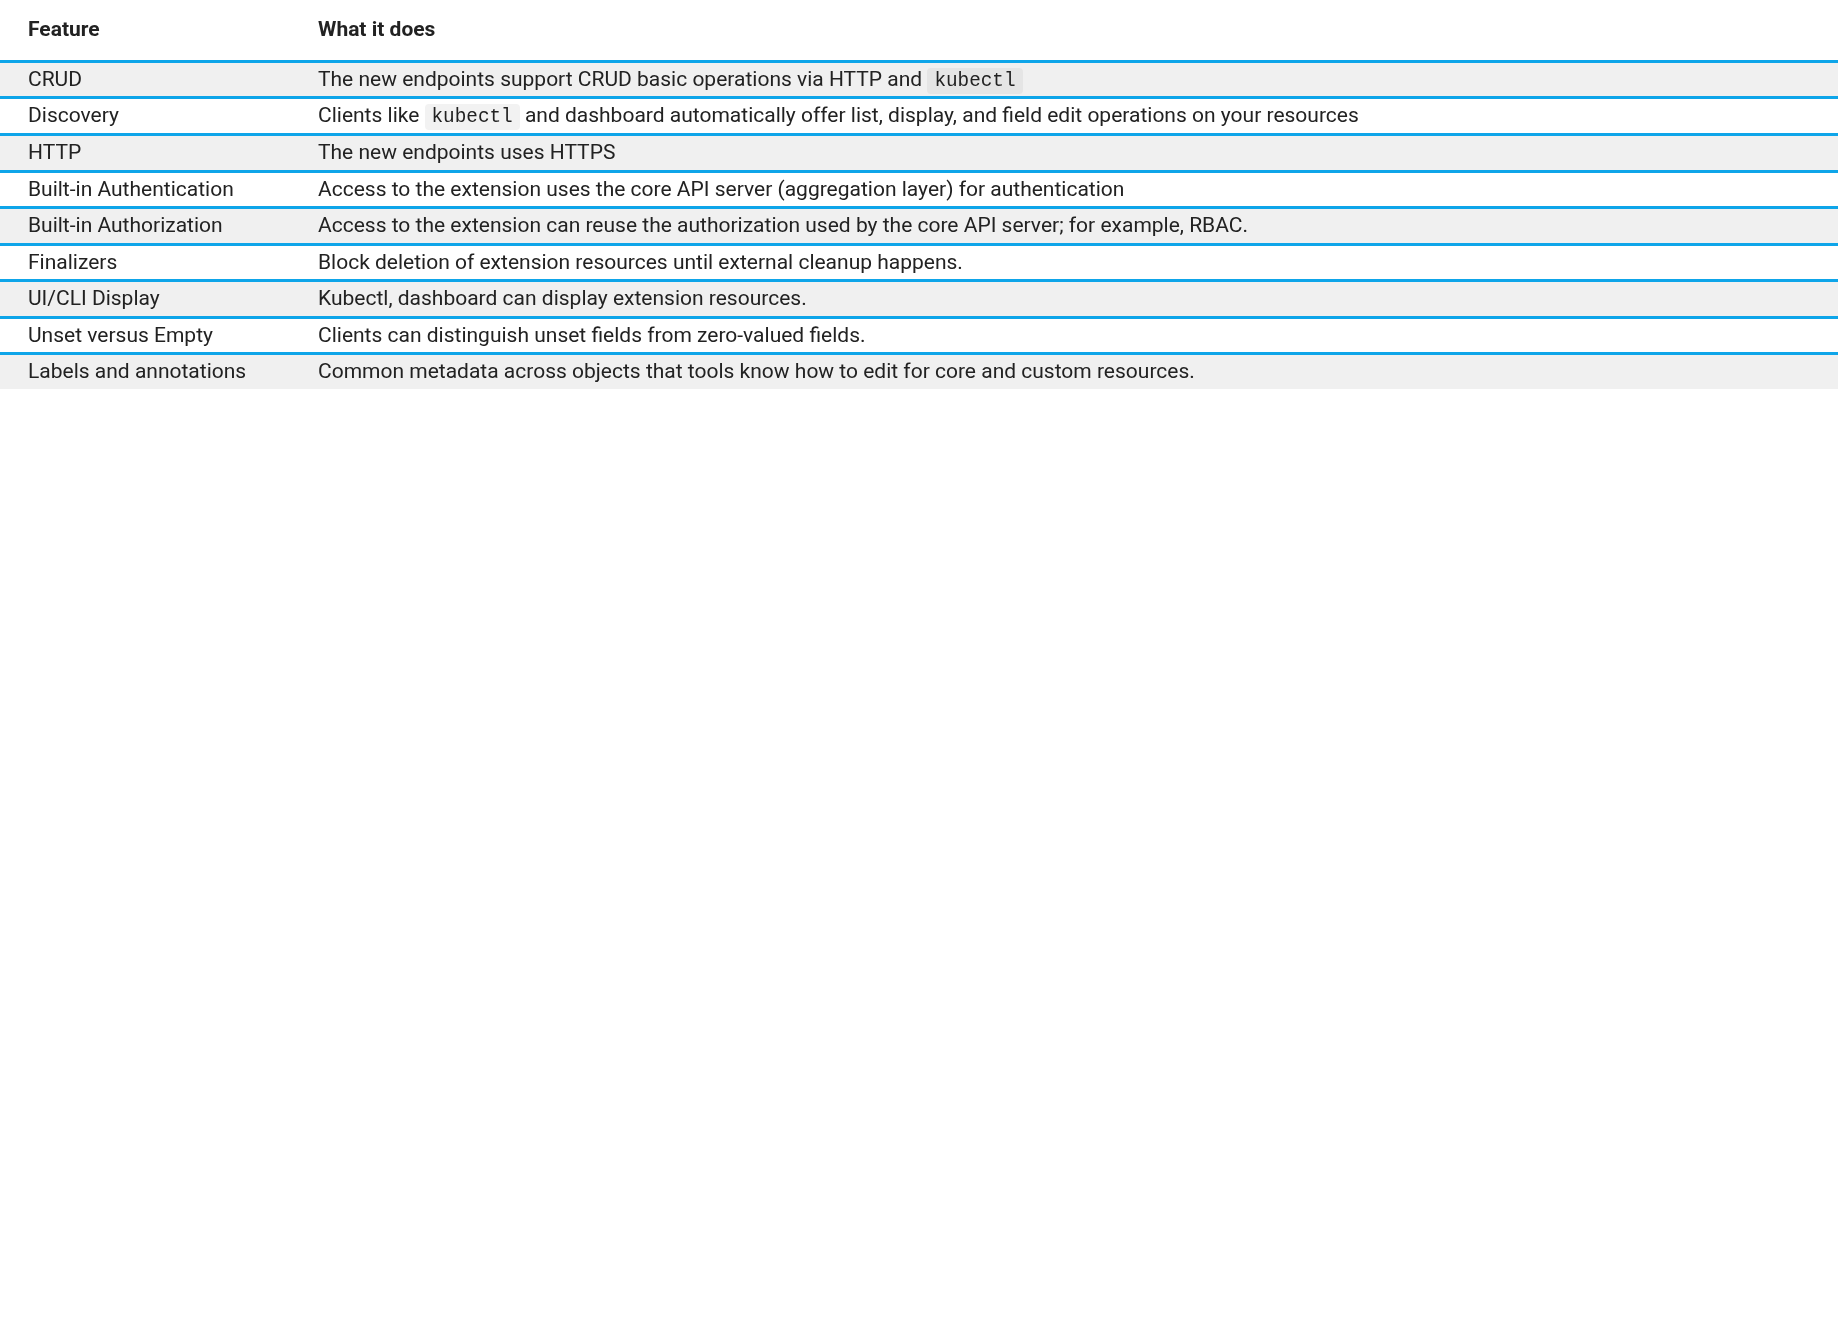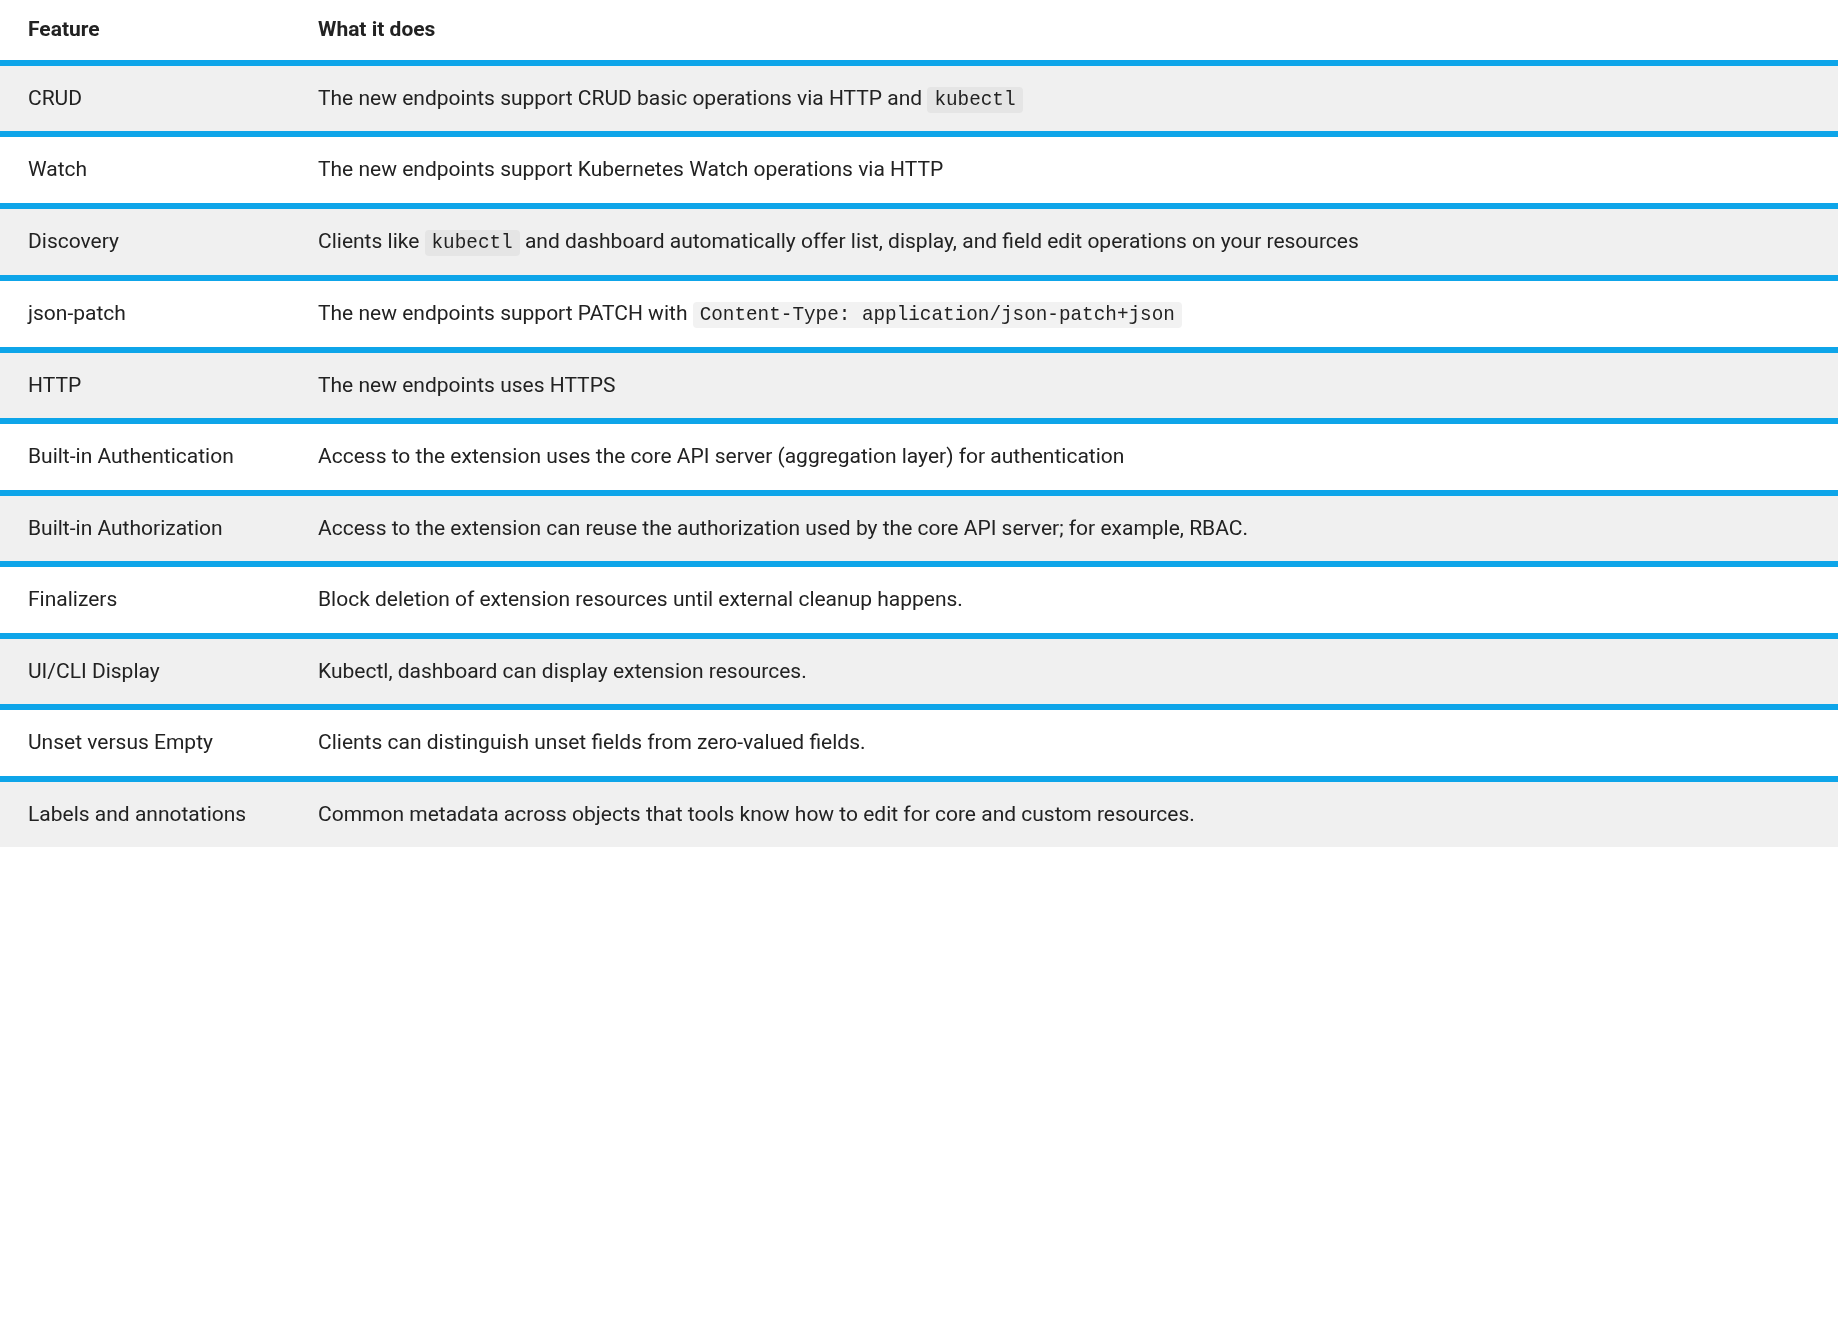--- a/index.html
+++ b/index.html
@@ -21,23 +21,23 @@
       table-layout: fixed;
     }
     thead th {
       text-align: left;
       font-weight: 700;
       padding: 14px 28px;
       border-bottom: 1px solid #e8e8e8;
       background: #ffffff;
     }
     tbody td {
-      padding: 17px 28px;
+      padding: 1px 28px;
       vertical-align: top;
-      border-top: 6px solid #0ea5e9;
+      border-top: 3px solid #0ea5e9;
     }
     tbody tr:nth-child(odd) td {
       background-color: #f0f0f0;
     }
     tbody tr:nth-child(even) td {
       background-color: #ffffff;
     }
     th.col-feature,
     td.col-feature {
       width: 290px;
@@ -64,30 +64,22 @@
       <th class="col-feature">Feature</th>
       <th>What it does</th>
     </tr>
   </thead>
   <tbody id="rows">
       <tr>
         <td class="col-feature">CRUD</td>
         <td><span>The new endpoints support CRUD basic operations via HTTP and </span><code>kubectl</code></td>
       </tr>
       <tr>
-        <td class="col-feature">Watch</td>
-        <td><span>The new endpoints support Kubernetes Watch operations via HTTP</span></td>
-      </tr>
-      <tr>
         <td class="col-feature">Discovery</td>
         <td><span>Clients like </span><code>kubectl</code><span> and dashboard automatically offer list, display, and field edit operations on your resources</span></td>
-      </tr>
-      <tr>
-        <td class="col-feature">json-patch</td>
-        <td><span>The new endpoints support PATCH with </span><code>Content-Type: application/json-patch+json</code></td>
       </tr>
       <tr>
         <td class="col-feature">HTTP</td>
         <td><span>The new endpoints uses HTTPS</span></td>
       </tr>
       <tr>
         <td class="col-feature">Built-in Authentication</td>
         <td><span>Access to the extension uses the core API server (aggregation layer) for authentication</span></td>
       </tr>
       <tr>

